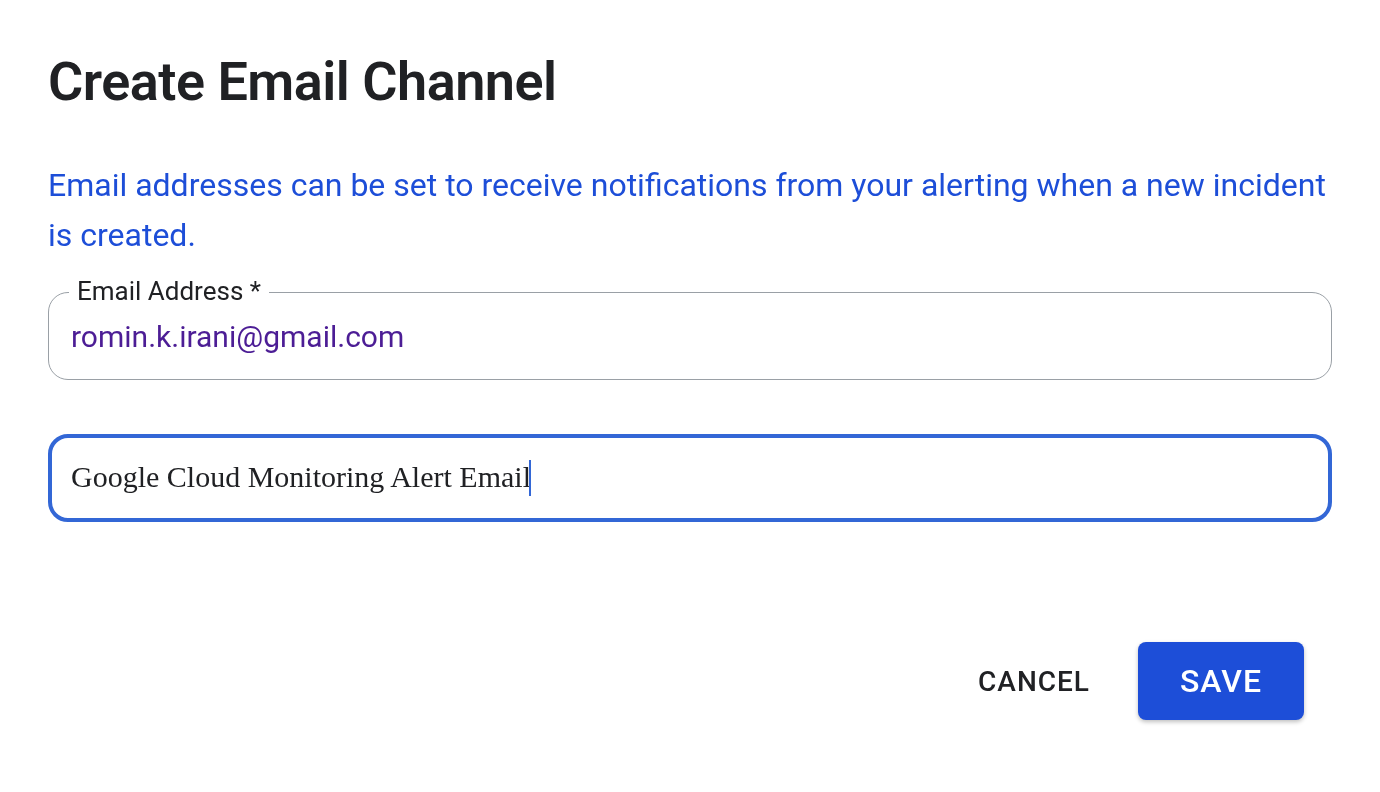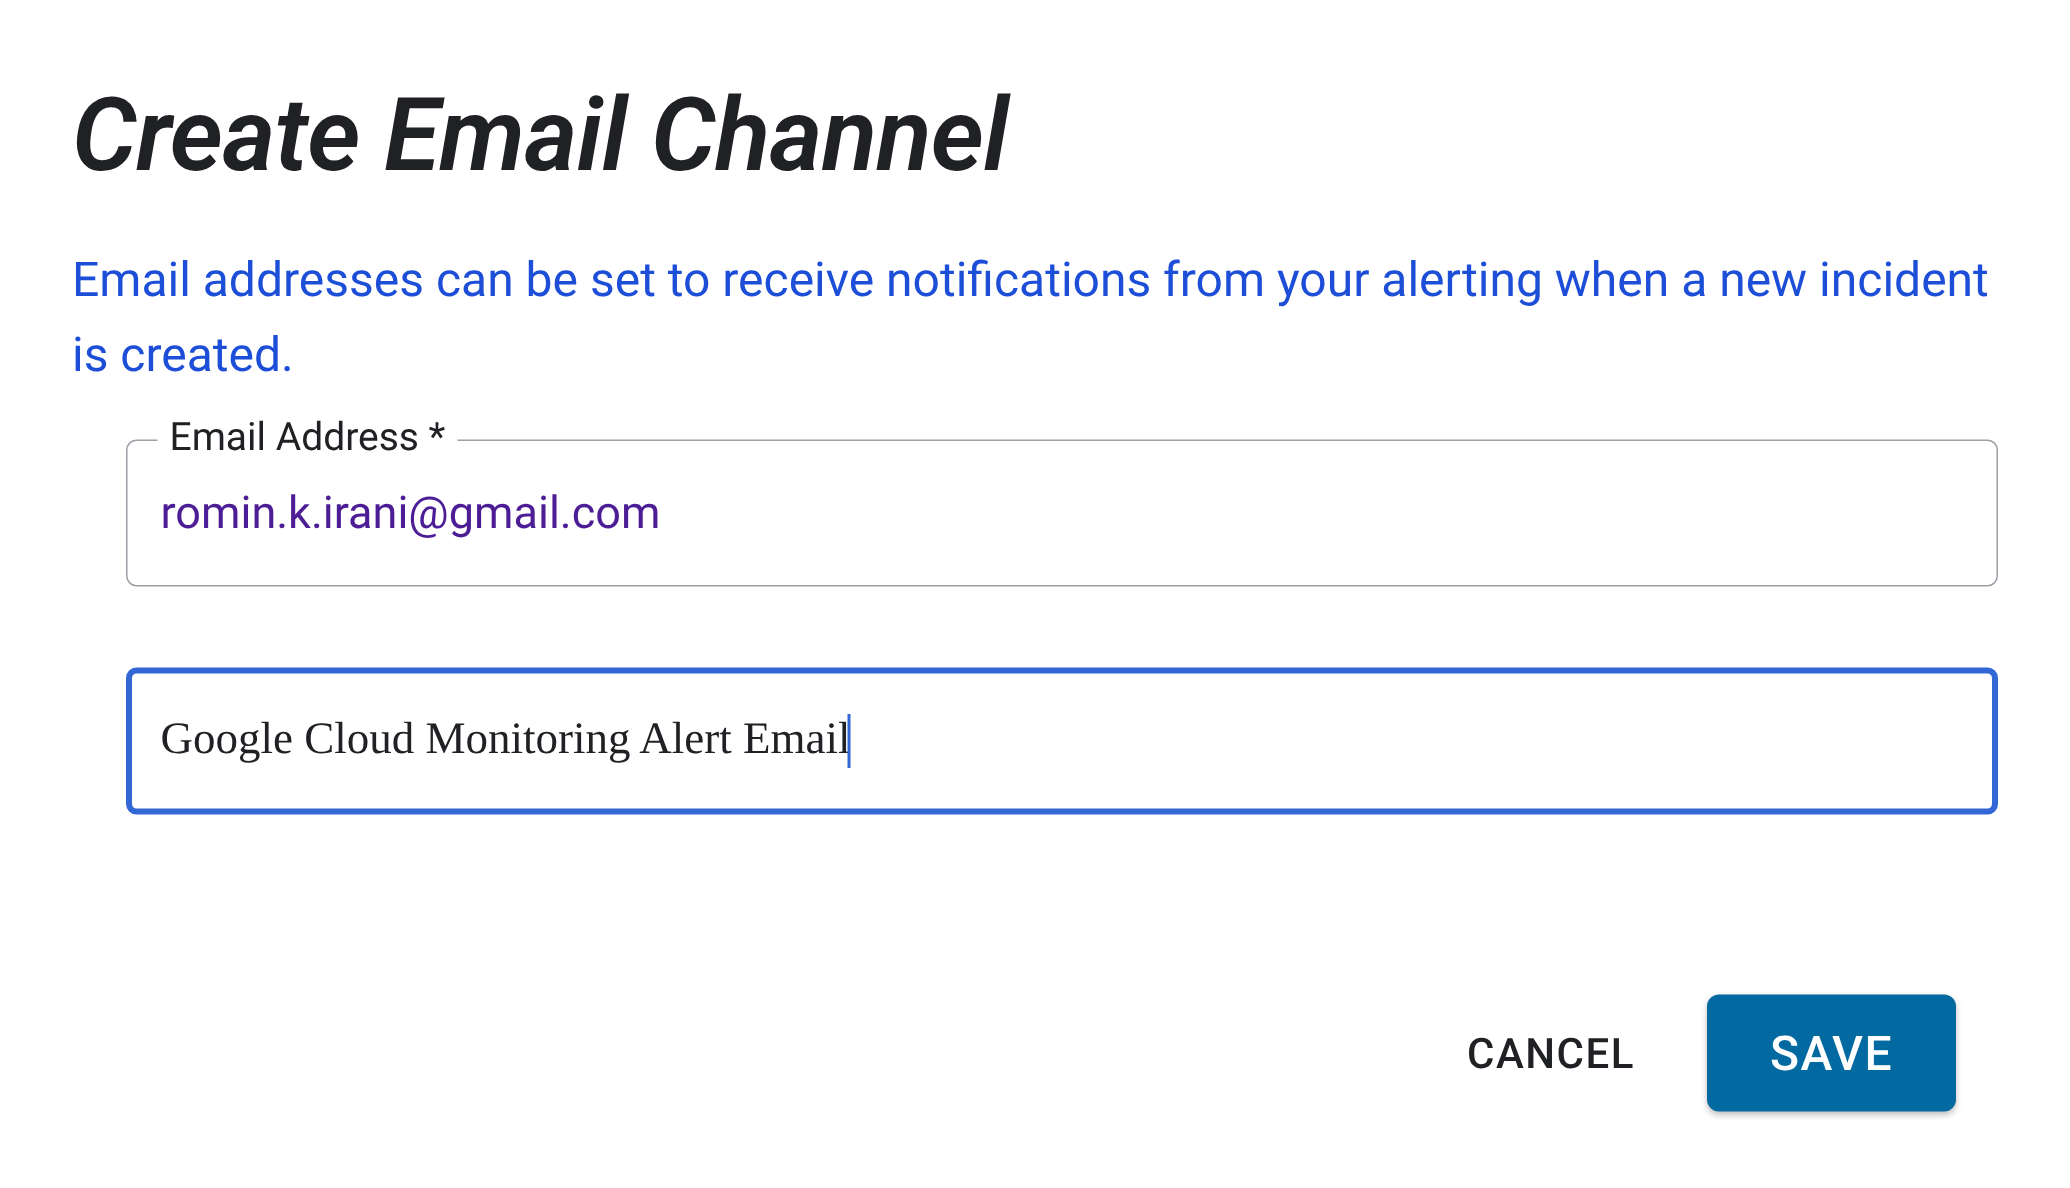--- a/index.html
+++ b/index.html
@@ -9,46 +9,44 @@
   }
   body {
     font-family: Roboto, "Helvetica Neue", Arial, sans-serif;
     background: #fff;
     width: 1380px;
     height: 792px;
     padding: 50px 48px;
     color: #202124;
   }
   .title {
-    font-size: 68px;
+    font-size: 54px;
     font-weight: 600;
     letter-spacing: -0.5px;
-    margin-bottom: 32px;
-    font-style: italic;
+    margin-bottom: 48px;
   }
   .description {
     font-size: 32px;
     line-height: 1.55;
     color: #1d4ed8;
     margin-bottom: 32px;
     max-width: 1280px;
   }
   .form-field {
     position: relative;
     margin-bottom: 54px;
   }
   .field-outline {
     position: relative;
     border: 1px solid #9aa0a6;
-    border-radius: 7px;
+    border-radius: 20px;
     padding: 18px 22px;
-    height: 98px;
+    height: 88px;
     display: flex;
     align-items: center;
-    margin-left: 36px;
   }
   .field-outline.focused {
     border: 4px solid #3367d6;
     padding: 15px 19px;
   }
   .field-label {
     position: absolute;
     top: -17px;
     left: 20px;
     background: #fff;
@@ -102,21 +100,21 @@
     background: none;
     border: none;
     font-size: 28px;
     font-weight: 500;
     letter-spacing: 1px;
     color: #202124;
     cursor: pointer;
     font-family: inherit;
   }
   .btn-save {
-    background: #0369a1;
+    background: #1d4ed8;
     color: #fff;
     border: none;
     font-size: 32px;
     font-weight: 500;
     letter-spacing: 1px;
     padding: 20px 42px;
     border-radius: 8px;
     cursor: pointer;
     font-family: inherit;
     box-shadow: 0 2px 4px rgba(0,0,0,0.25);

